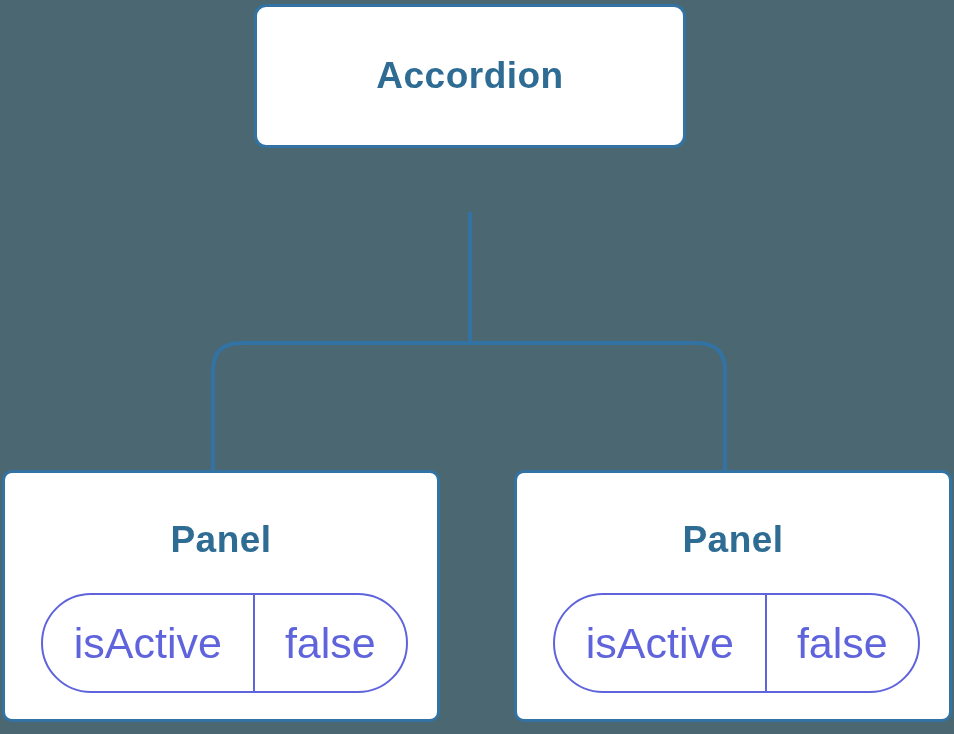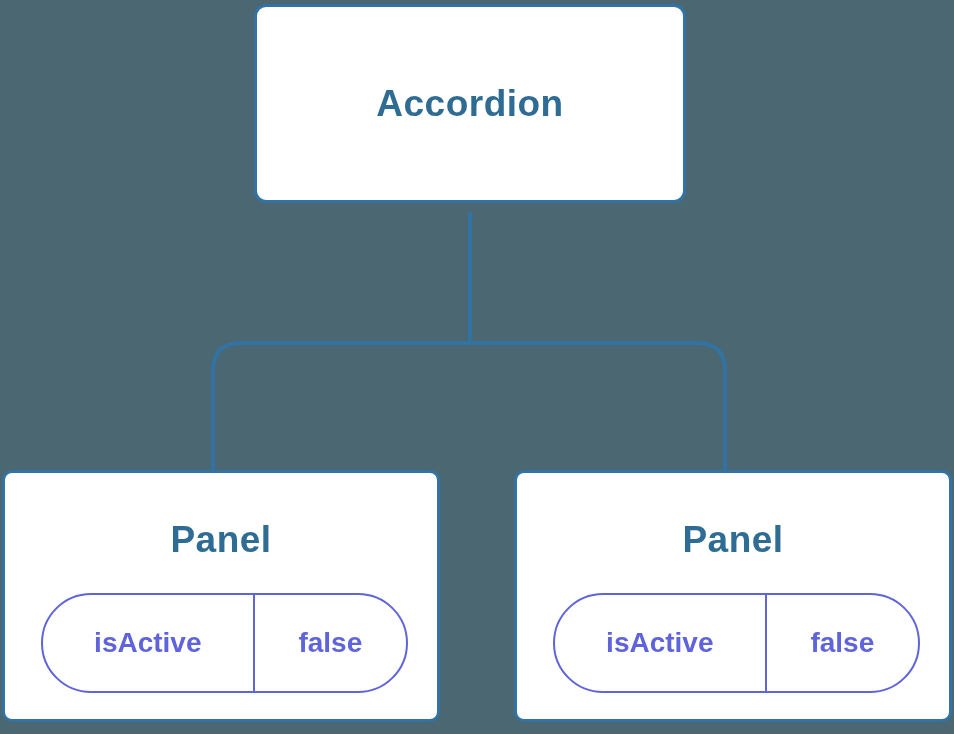--- a/index.html
+++ b/index.html
@@ -38,21 +38,21 @@
   }
   .node-label {
     color: var(--node-text);
     font-size: 37px;
     font-weight: 600;
     letter-spacing: 0.5px;
     text-align: center;
   }
   .root {
     left: 254px; top: 4px;
-    width: 432px; height: 199px;
+    width: 432px; height: 144px;
     border-radius: 12px;
     display: flex;
     align-items: center;
     justify-content: center;
   }
   .panel {
     top: 470px;
     width: 438px; height: 252px;
     border-radius: 10px;
   }
@@ -71,22 +71,22 @@
     border-radius: 50px;
     display: flex;
     align-items: stretch;
     overflow: hidden;
   }
   .state-name, .state-value {
     display: flex;
     align-items: center;
     justify-content: center;
     color: var(--state-accent);
-    font-size: 28px;
-    font-weight: 700;
+    font-size: 43px;
+    font-weight: 400;
   }
   .state-name {
     width: 58.3%;
     border-right: 2px solid var(--state-accent);
   }
   .state-value { flex: 1; }
 </style>
 </head>
 <body>
 

